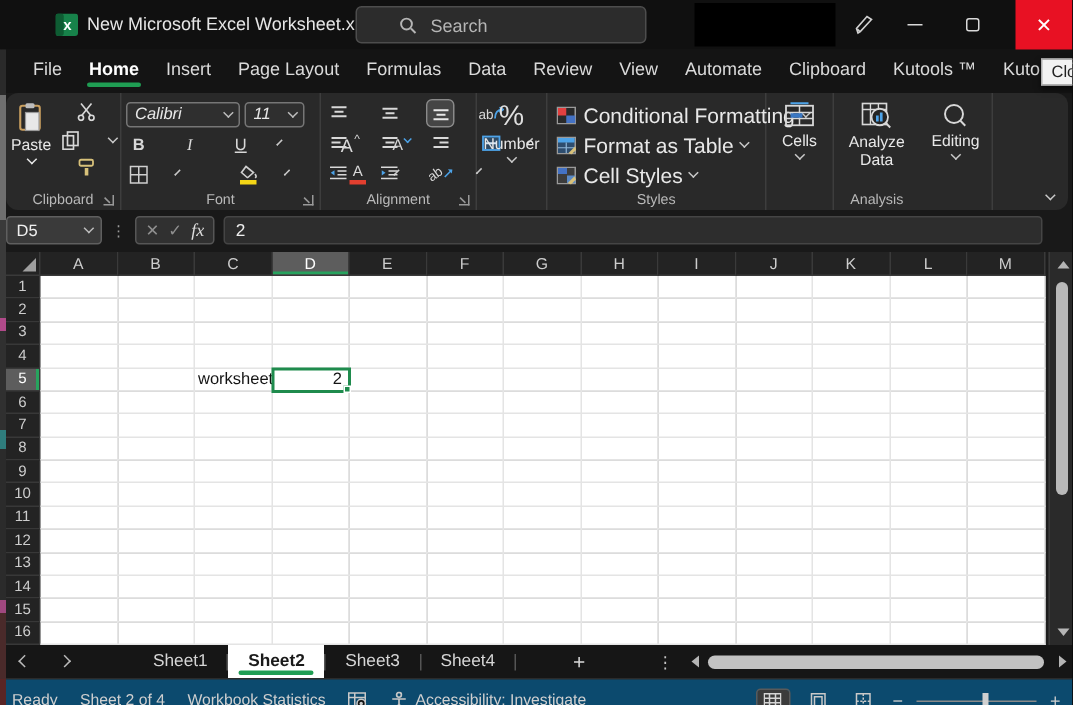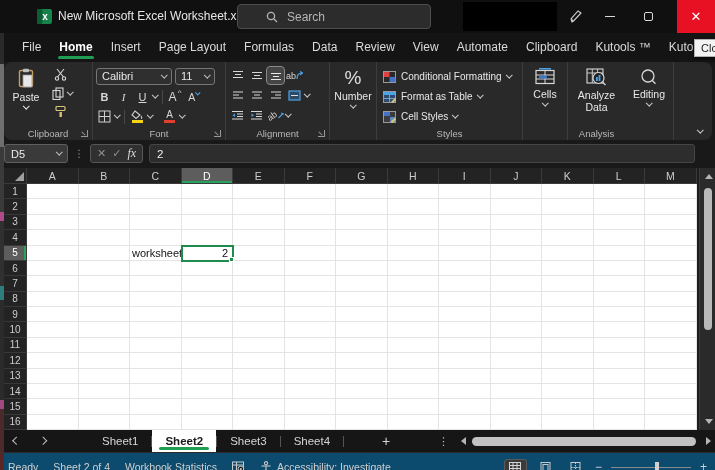--- a/index.html
+++ b/index.html
@@ -17,44 +17,44 @@
     border:1px solid #4d4d4d; border-radius:4px; display:flex; align-items:center; padding-left:28px; gap:9px;
     color:#b5b5b5; font-size:12px; }
   .redacted { position:absolute; left:463px; top:2px; width:94px; height:29px; background:#000; }
   .ink-btn { position:absolute; left:560px; top:0; width:30px; height:33px; display:flex; align-items:center; justify-content:center; }
   .cap-btn { position:absolute; top:0; height:33px; display:flex; align-items:center; justify-content:center; }
   .btn-min { left:592px; width:36px; } .btn-max { left:630px; width:36px; }
   .btn-close { left:677px; width:38px; color:#fff; font-size:13px; }
   .min-glyph { width:10px; height:0; border-top:1px solid #d9d9d9; }
   .max-glyph { width:9px; height:9px; border:1px solid #d9d9d9; border-radius:2px; }
   
-  .tabrow { height:29px; background:#141414; display:flex; align-items:center; padding-left:13px; font-size:12px; color:#dadada; }
+  .tabrow { height:29px; background:#141414; display:flex; align-items:flex-end; padding-left:13px; font-size:12px; color:#dadada; }
   .rtab { position:relative; padding:7px 9px 9px; cursor:default; white-space:nowrap; }
   .rtab.active { color:#fff; font-weight:700; }
   .rtab.active::after { content:''; position:absolute; left:8px; right:8px; bottom:4px; height:3px; border-radius:2px; background:#1f9d53; }
   .tooltip { position:absolute; left:694px; top:39px; z-index:30; background:#f2f2f2; color:#222;
     font-size:11px; padding:2px 6px; border:1px solid #b0b0b0; box-shadow:0 2px 4px rgba(0,0,0,.6); white-space:nowrap; }
   
   .ribbonwrap { height:80px; background:#191919; padding:0 3px 2px 4px; }
   .ribbon { position:relative; height:78px; background:#292929; border-radius:8px; display:flex; overflow:hidden; }
   .rgroup { position:relative; border-right:1px solid #3d3d3d; padding:4px 3px 13px; display:flex; }
   .glabel { position:absolute; bottom:1px; left:0; right:0; text-align:center; font-size:9.5px; color:#b9b9b9; }
   .launcher { position:absolute; right:4px; bottom:3px; width:7px; height:7px; border-right:1px solid #999; border-bottom:1px solid #999; }
   .launcher::before { content:''; position:absolute; right:1px; bottom:2px; width:5px; height:1px; background:#999; transform:rotate(45deg); }
   .chev { display:inline-block; width:4.5px; height:4.5px; border-right:1.3px solid currentColor; border-bottom:1.3px solid currentColor; transform:rotate(45deg) translate(-1px,-1px); }
   .chev-l { transform:rotate(135deg); } .chev-r { transform:rotate(-45deg); }
   .bigbtn { display:flex; flex-direction:column; align-items:center; justify-content:flex-start; gap:2px; font-size:10.5px; color:#e8e8e8; padding-top:2px; }
   .col3 { display:flex; flex-direction:column; justify-content:flex-start; gap:1px; }
-  .irow { display:flex; align-items:center; gap:2px; height:19px; }
+  .irow { display:flex; align-items:center; gap:17px; height:19px; }
   .ibtn { min-width:17px; height:17px; display:flex; align-items:center; justify-content:center; border-radius:3px; color:#d8d8d8; font-size:11px; }
   .ibtn.sel { background:#454545; outline:1px solid #8a8a8a; }
   .vsep { width:1px; height:14px; background:#484848; margin:0 2px; }
   .combo { height:17px; border:1px solid #767676; border-radius:3px; background:#2f2f2f; color:#e8e8e8;
-    font-size:11px; display:flex; align-items:center; justify-content:space-between; padding:0 5px; }
-  .stylerow { height:19px; display:flex; align-items:center; gap:5px; font-size:10px; color:#e8e8e8; padding-left:3px; white-space:nowrap; }
+    font-size:11px; display:flex; align-items:center; justify-content:space-between; padding:0 5px;font-style:italic; }
+  .stylerow { height:19px; display:flex; align-items:center; gap:5px; font-size:14px; color:#e8e8e8; padding-left:3px; white-space:nowrap; }
   .colorbar { display:block; width:11px; height:3px; margin-top:1px; }
   .ribbon-collapse { position:absolute; right:10px; bottom:7px; color:#c9c9c9; }
   .bld { font-weight:700; } .itl { font-style:italic; font-family:"Liberation Serif", serif; } .und { text-decoration:underline; }
   
   .formularow { height:26px; background:#191919; display:flex; align-items:center; gap:6px; padding:0 20px 3px 4px; }
   .namebox { width:64px; height:19px; background:#3a3a3a; border:1px solid #5f5f5f; border-radius:3px;
     display:flex; align-items:center; justify-content:space-between; padding:0 6px; font-size:11px; color:#eee; }
   .fdots { color:#9a9a9a; font-size:10px; letter-spacing:0; }
   .fxgroup { height:19px; display:flex; align-items:center; gap:6px; background:#303030; border:1px solid #565656; border-radius:3px; padding:0 6px; }
   .fxgroup .dim { color:#8f8f8f; font-size:11px; }
@@ -175,21 +175,21 @@
         <div class="rtab">Kutools ™</div>
         <div class="rtab">Kutools Plus</div>
       </div>
 
   </div>
   <div class="tooltip"><span>Close</span></div>
 
   <div class="ribbonwrap">
   <div class="ribbon">
 
-    <div class="rgroup" style="width:89px">
+    <div class="rgroup" style="width:77px">
       <div class="bigbtn" style="width:38px">
         <svg width="19" height="21" viewBox="0 0 19 21">
               <rect x="2.5" y="2.5" width="13" height="16" rx="1.5" fill="none" stroke="#c99f5f" stroke-width="1.4"></rect>
               <rect x="6" y="0.8" width="6" height="3.4" rx="1" fill="#bdbdbd"></rect>
               <rect x="6" y="7" width="9" height="12" fill="#e8e8e8" stroke="#9a9a9a" stroke-width="0.8"></rect>
             </svg>
         <span>Paste</span>
         <span class="chev"></span>
       </div>
       <div class="col3" style="margin-left:4px">

